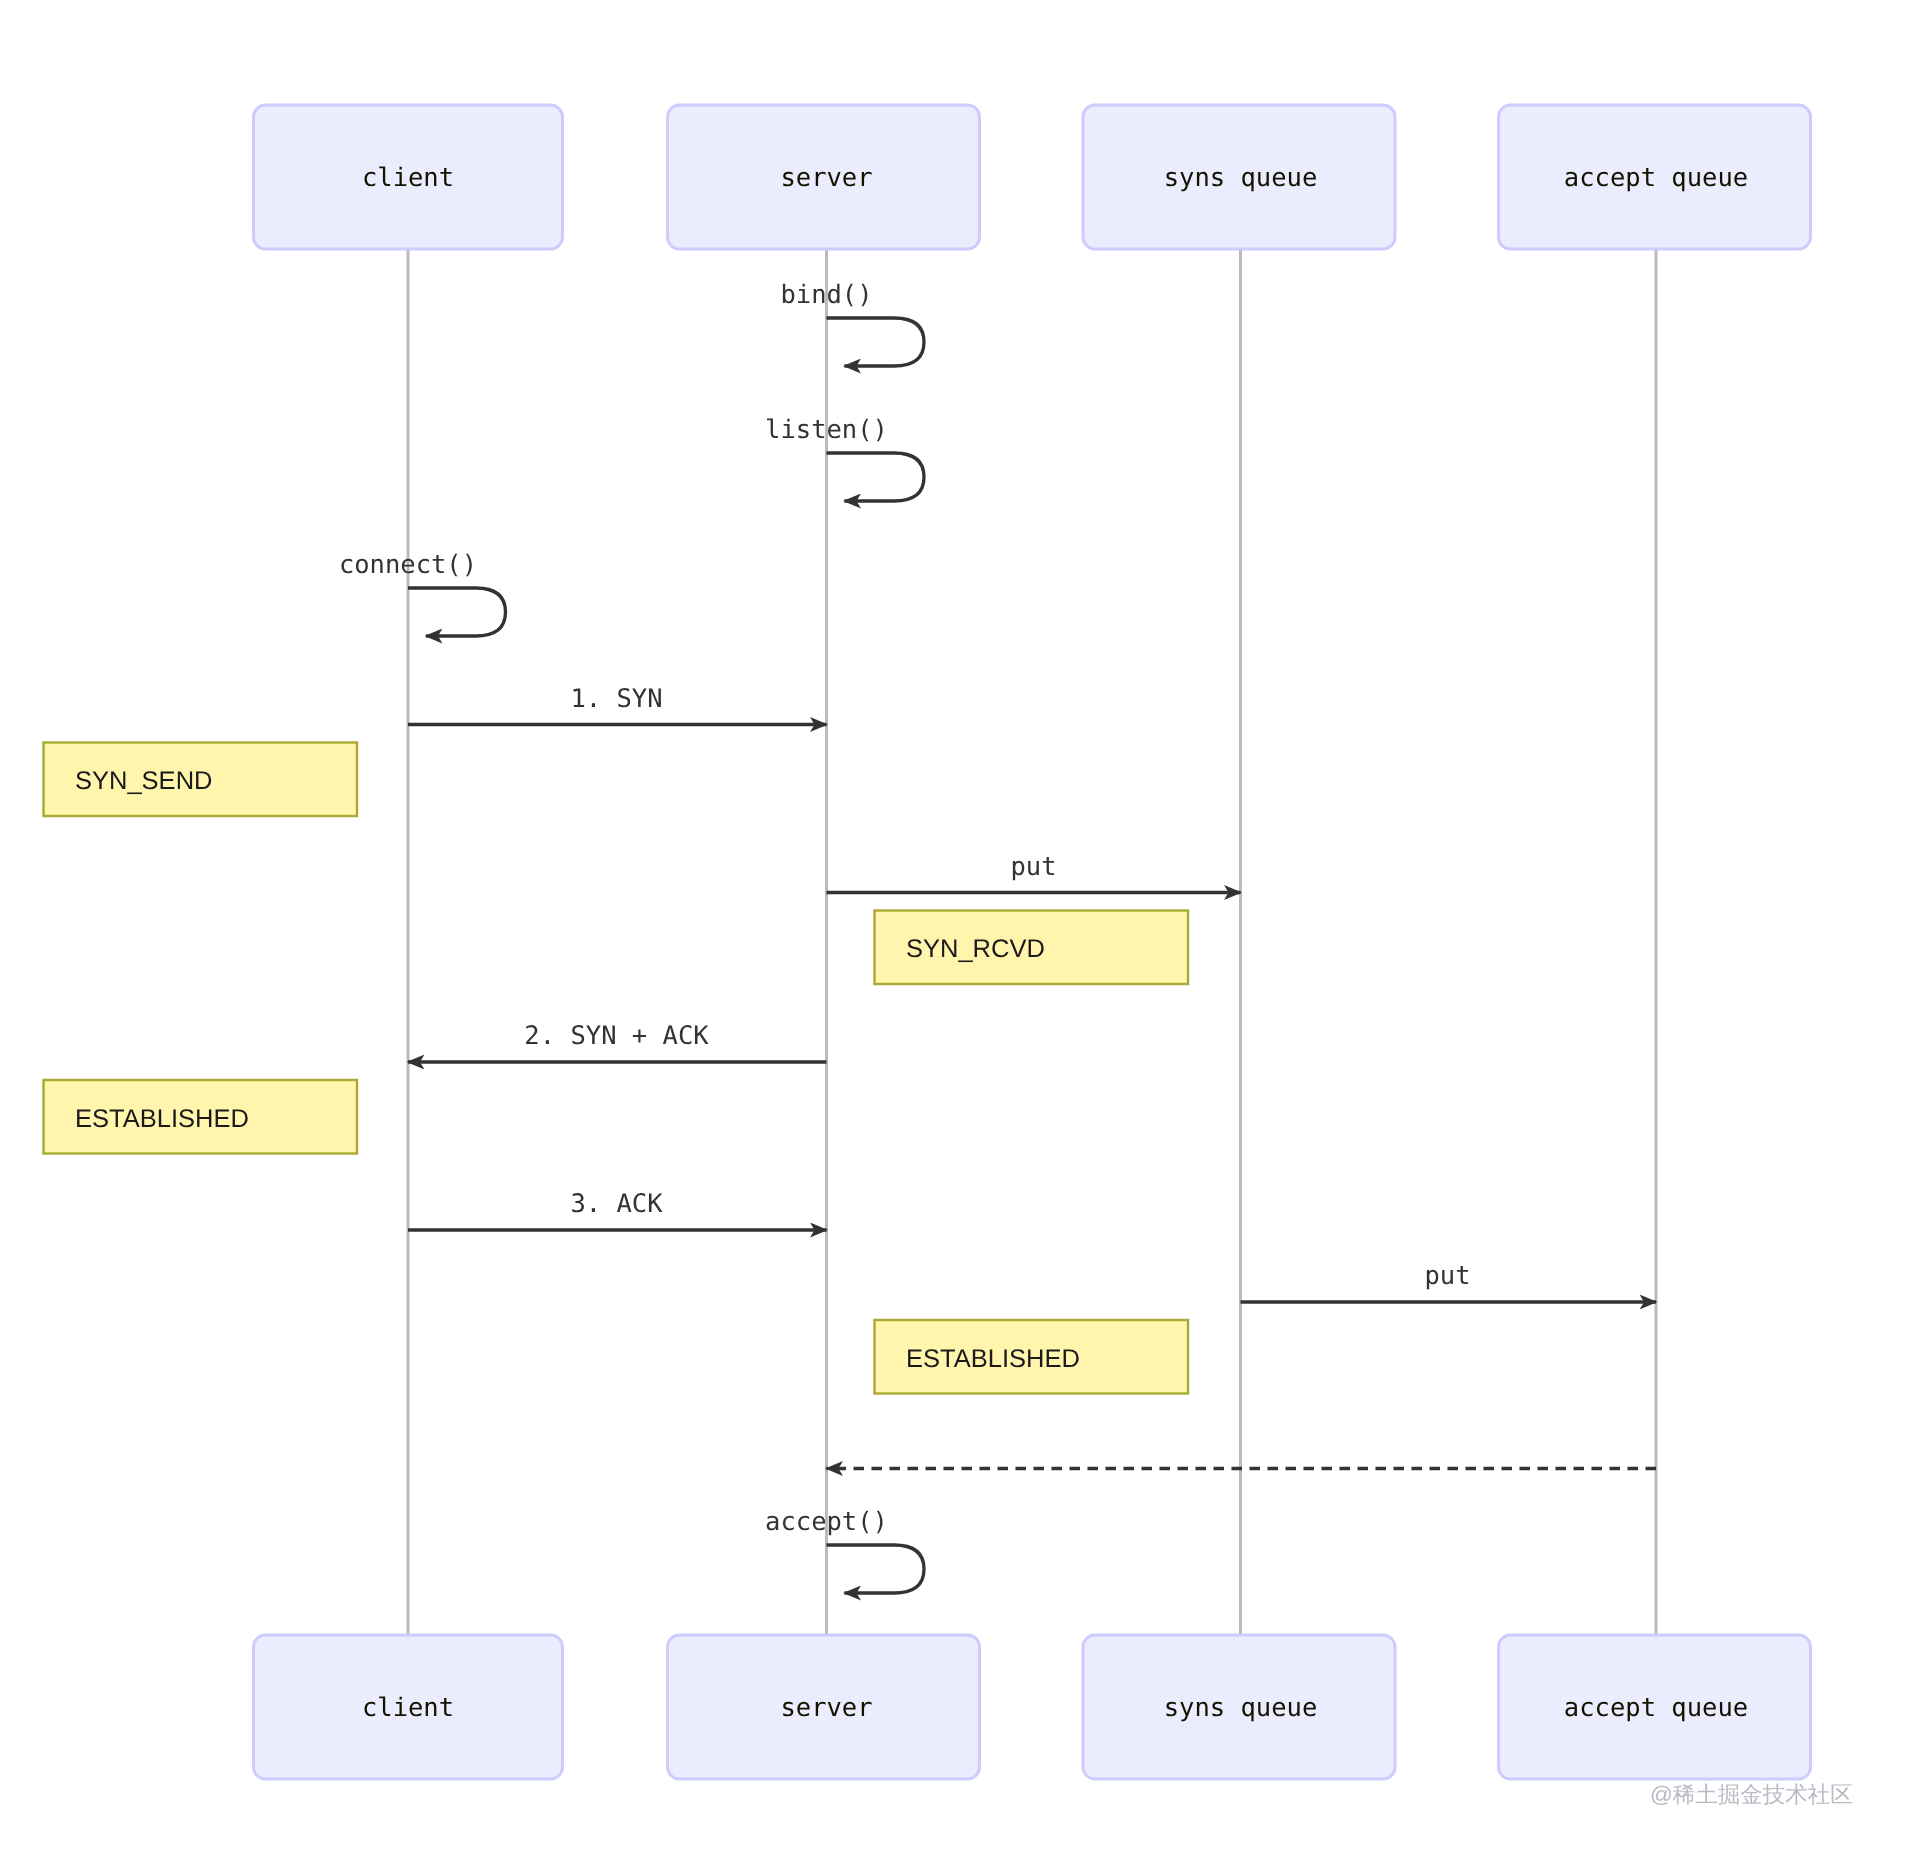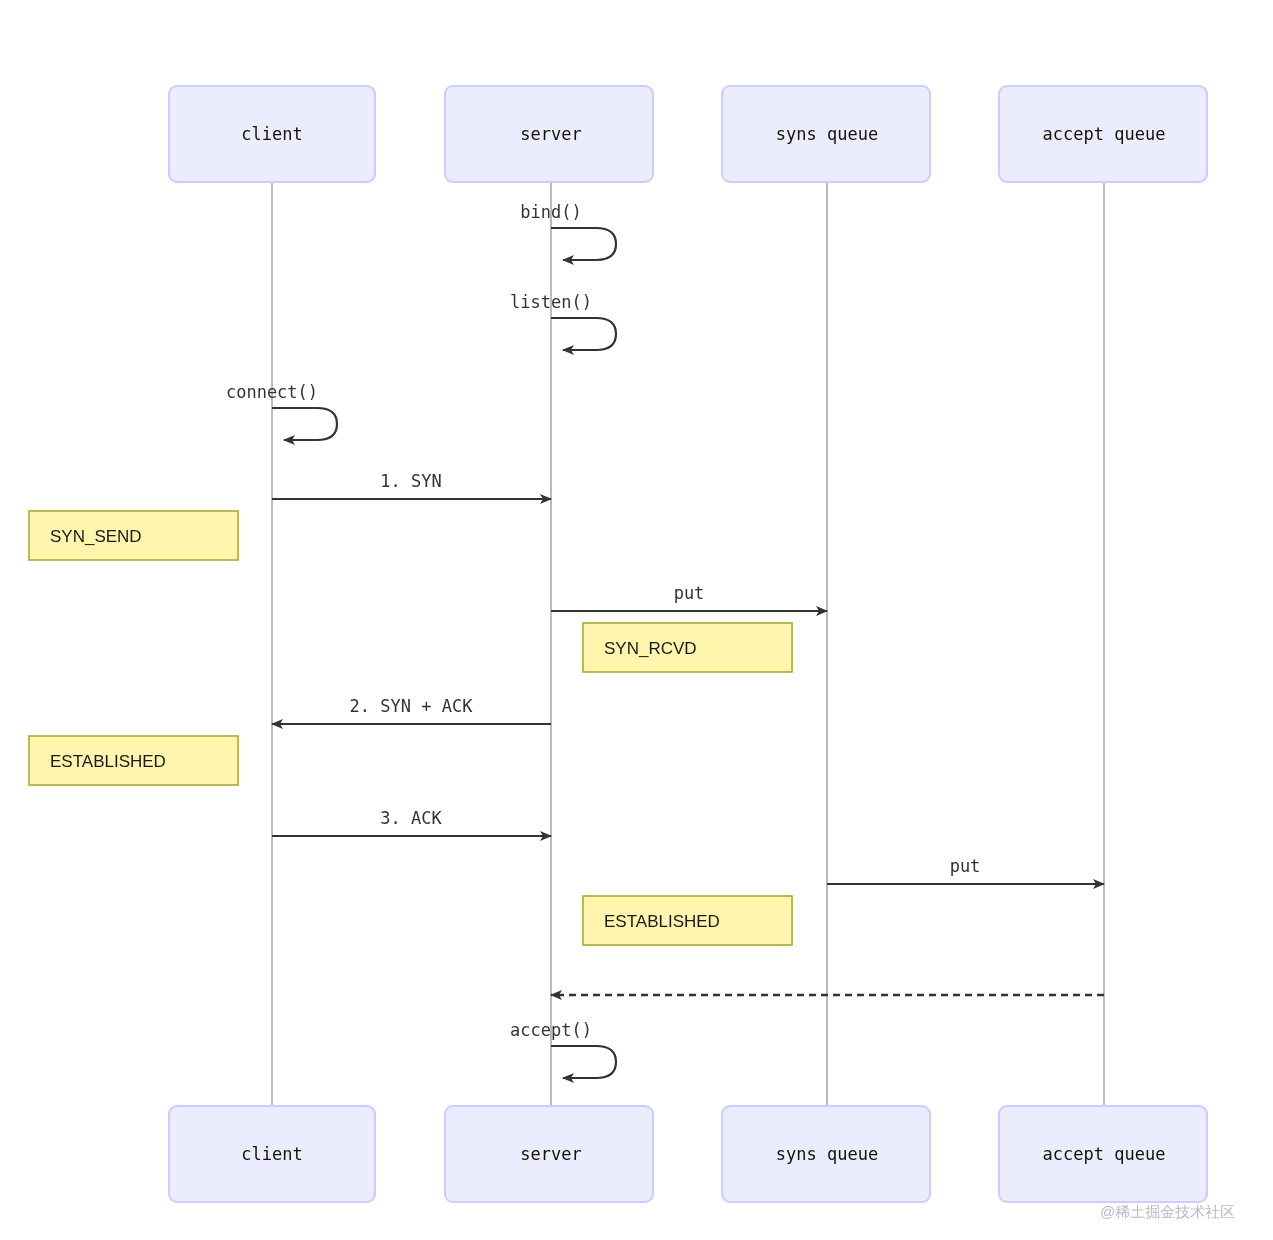--- a/index.html
+++ b/index.html
@@ -10,21 +10,21 @@
   body {
     width: 1273px;
     height: 1240px;
     position: relative;
     font-family: "DejaVu Sans Mono", monospace;
     overflow: hidden;
   }
   #diagram-root {
     position: absolute;
     left: 0;
-    top: 16px;
+    top: 0;
     width: 1273px;
     height: 1092px;
   }
   svg.diagram-svg {
     position: absolute;
     left: 0;
     top: 0;
     width: 1273px;
     height: 1240px;
   }

